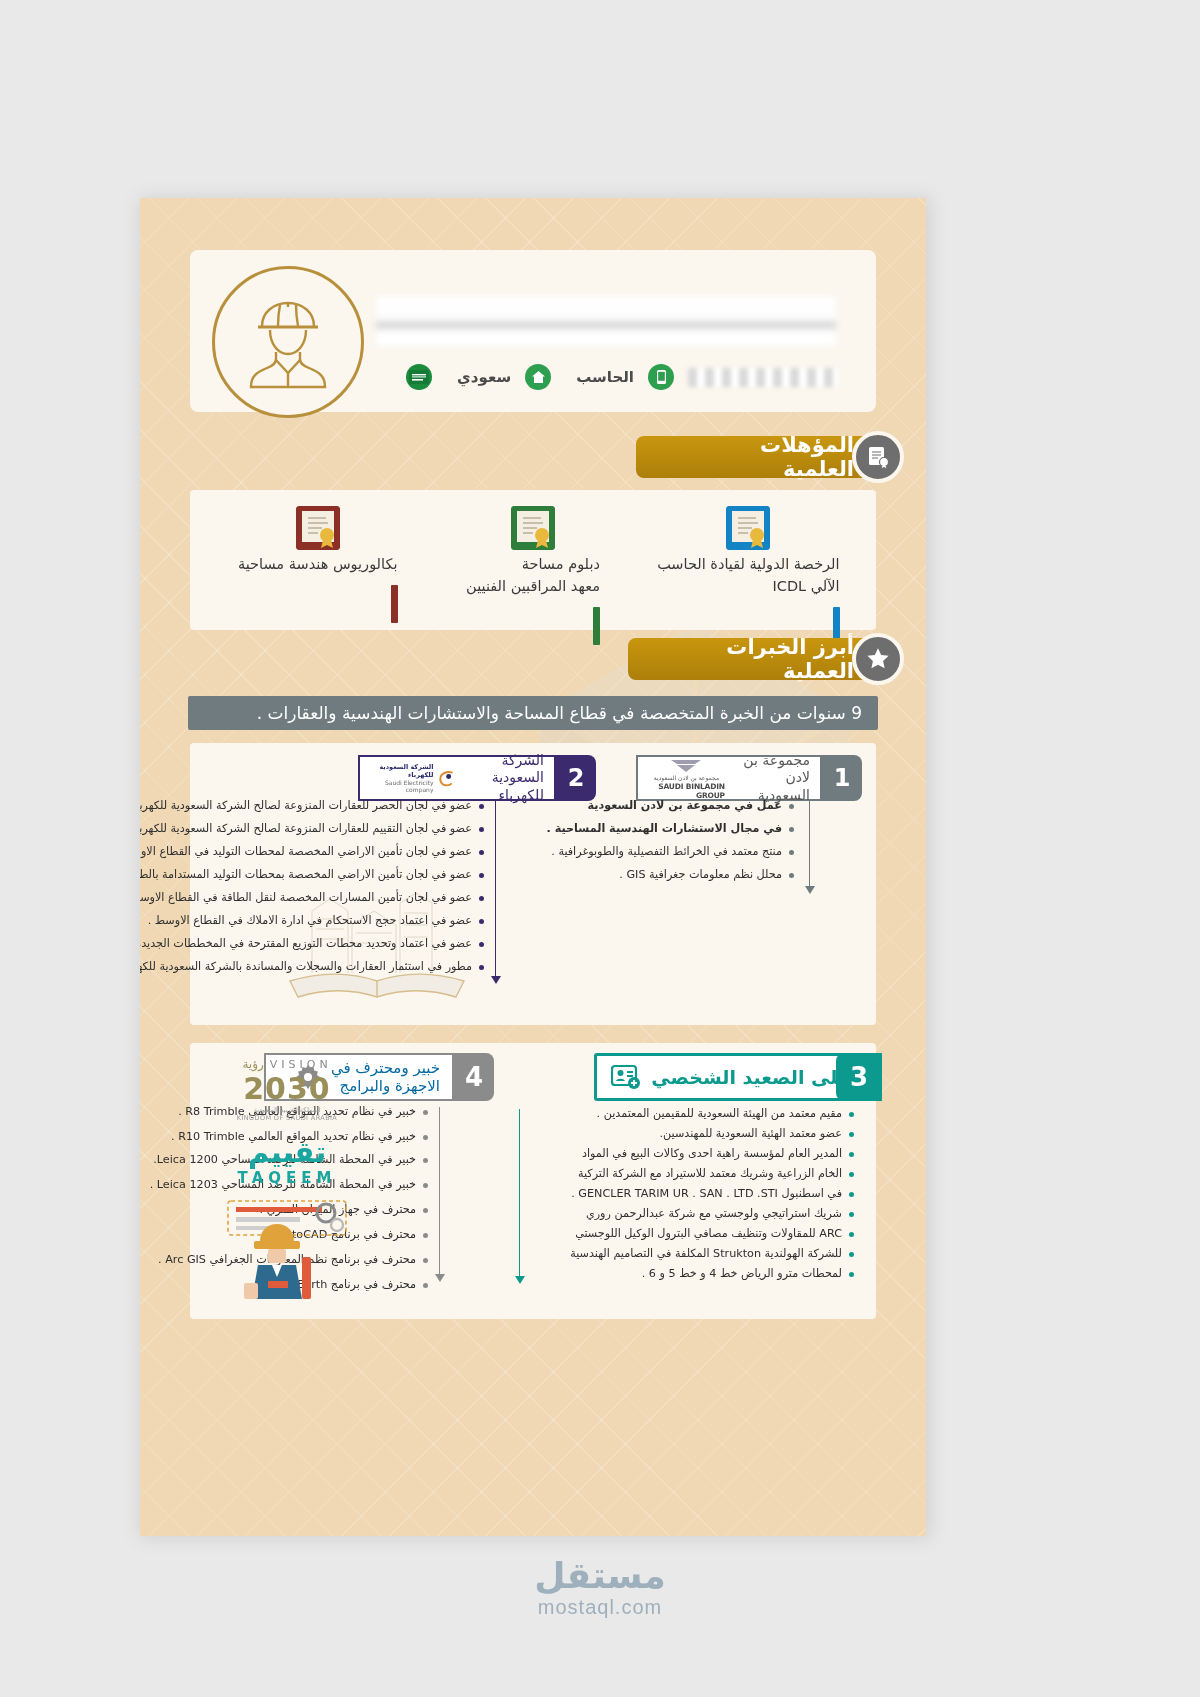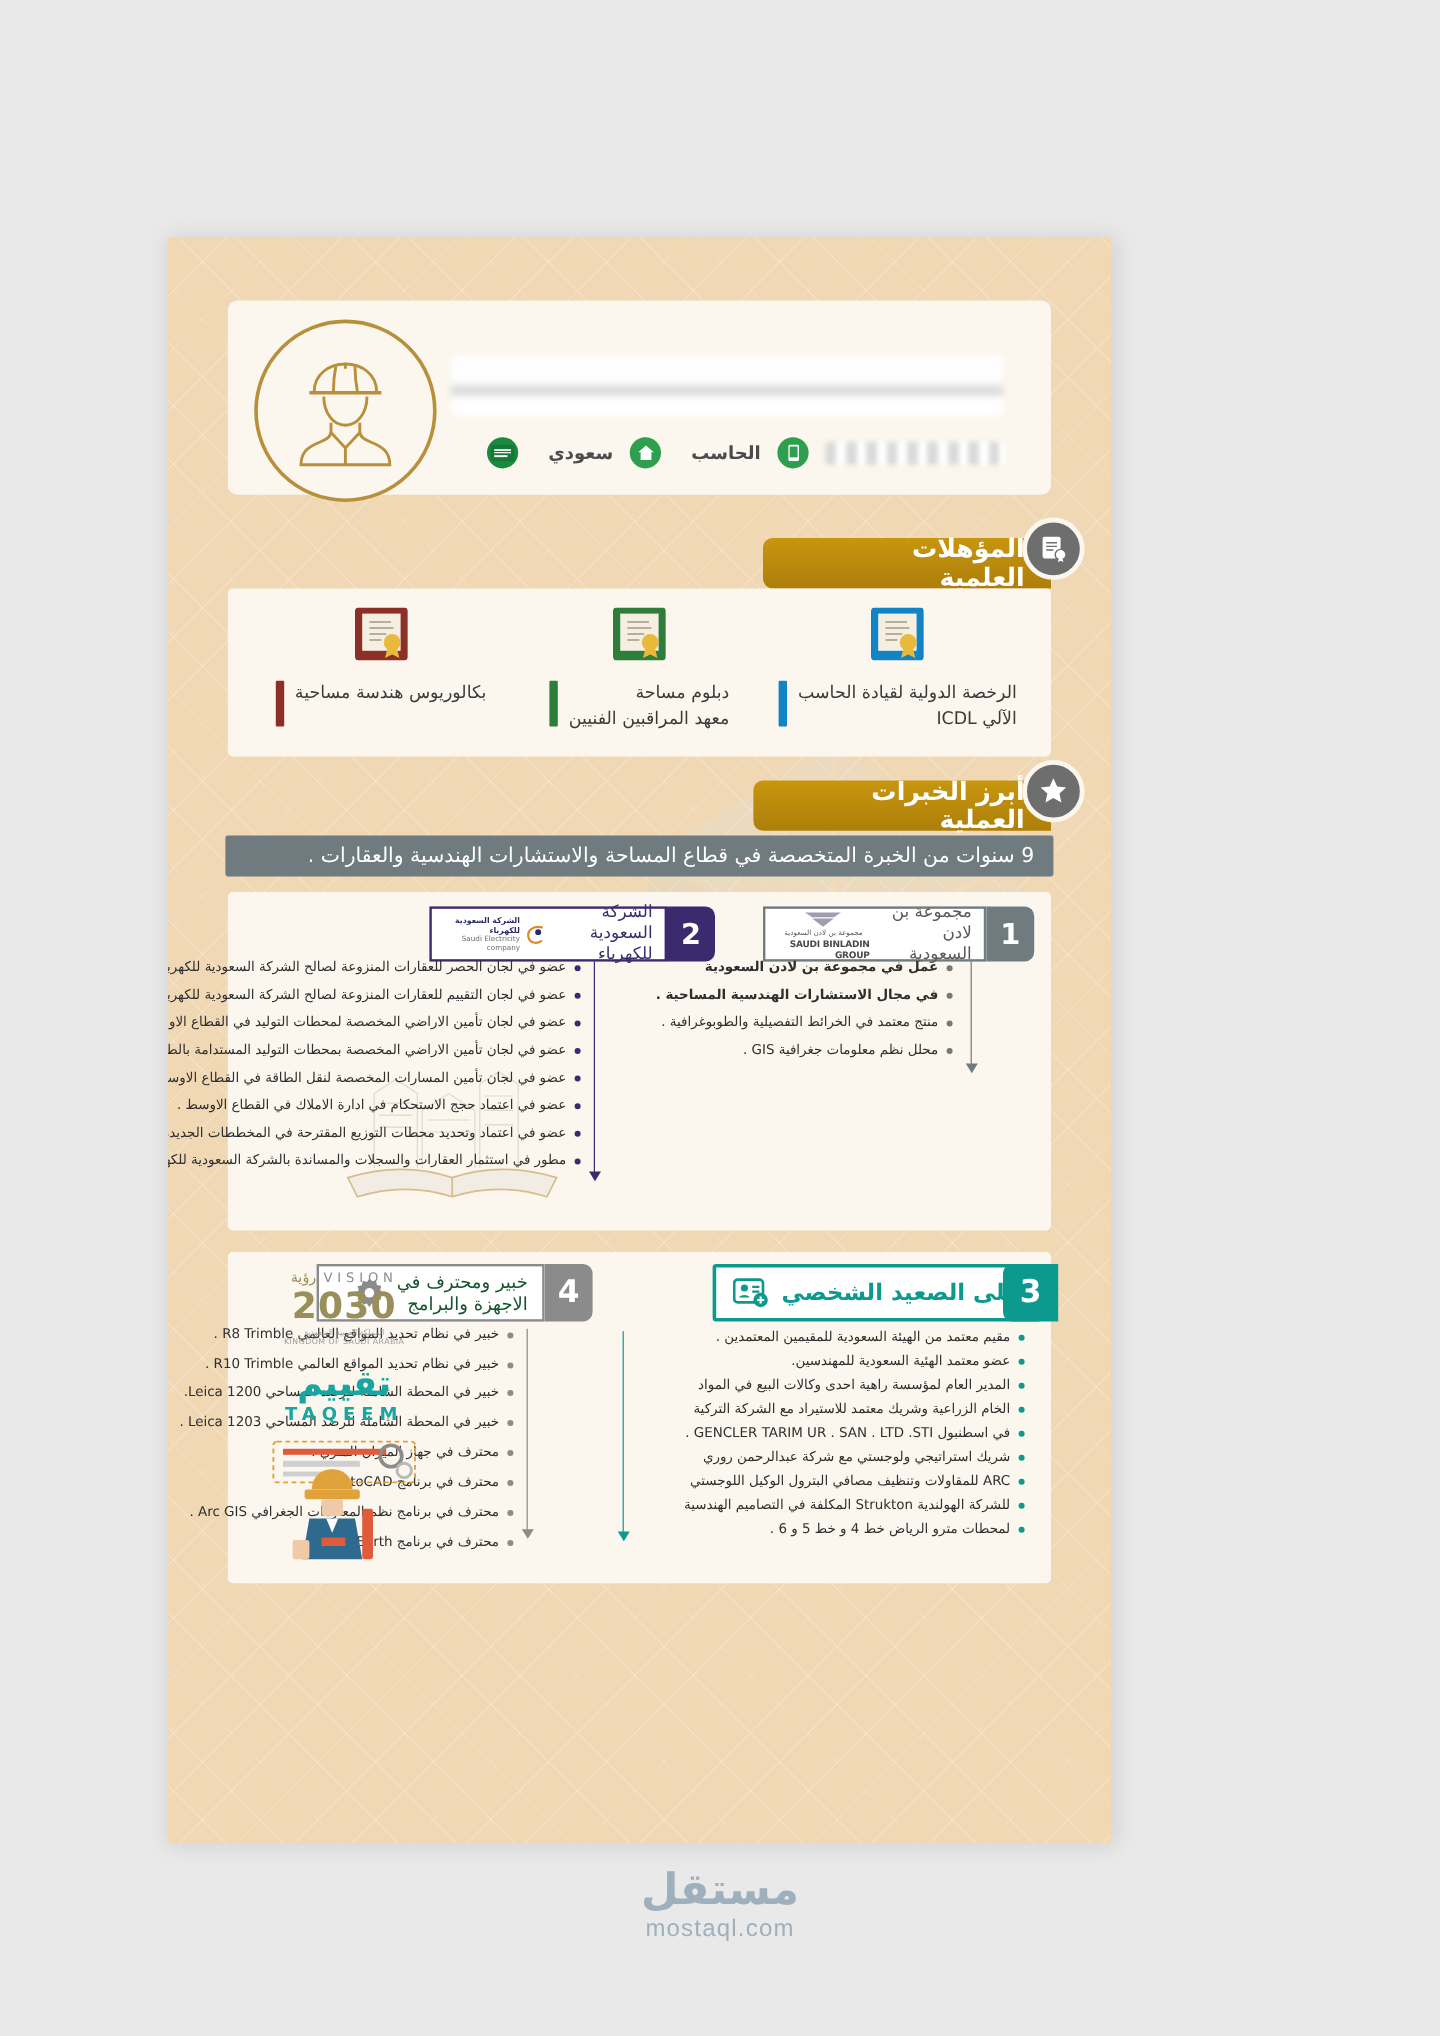--- a/index.html
+++ b/index.html
@@ -86,37 +86,37 @@
     display:flex; align-items:center; justify-content:center;
   }
 
   
   .sec-tab{
     position:absolute; height:42px;
     background:linear-gradient(180deg,#c8960e 0%,#ad7f0a 100%);
     border-radius:8px 0 0 8px;
     display:flex; align-items:center; justify-content:flex-start;
     padding:0 22px 0 54px;
-    color:#fff; font-size:21px; font-weight:bold;margin-top:12px;
+    color:#fff; font-size:21px; font-weight:bold;
   }
   .sec-badge{
     position:absolute; width:52px; height:52px; border-radius:50%;
     background:#6e6e6e; border:4px solid #fbf6ee;
     display:flex; align-items:center; justify-content:center; color:#fff;
   }
 
   
   #qual-card{ left:50px; top:292px; width:686px; height:140px; }
   #qual-row{
     position:absolute; inset:0; display:flex; flex-direction:row;
     align-items:flex-start; justify-content:space-around; padding:16px 20px 0;
   }
   .qual{ width:210px; display:flex; flex-direction:column; align-items:center; }
   .cert{ width:44px; height:44px; border-radius:3px; display:block; }
-  .qual-body{ display:flex; flex-direction:row; align-items:flex-start; gap:9px; margin-top:17px; }
+  .qual-body{ display:flex; flex-direction:column; align-items:flex-start; gap:9px; margin-top:4px; }
   .bar{ width:7px; height:38px; border-radius:1px; flex:0 0 auto; }
   .qual-txt{ font-size:14.5px; line-height:1.5; color:#3a3a3a; text-align:right; }
 
   
   #exp-sub{
     position:absolute; left:48px; top:498px; width:690px; height:34px;
     background:#6f7b7e; color:#fff; display:flex; align-items:center;
     padding:0 16px; font-size:17px; border-radius:2px;
   }
   #exp-card{ left:50px; top:545px; width:686px; height:282px; }
@@ -164,21 +164,21 @@
   }
   .hbox .num{
     width:40px; display:flex; align-items:center; justify-content:center;
     color:#fff; font-size:26px; font-weight:bold; background:#8b8b8b;
     border-radius:0 8px 8px 0;
   }
   .hbox .inner{
     display:flex; flex-direction:row; align-items:center; gap:10px;
     background:#fff; border:2px solid #8b8b8b; padding:2px 12px;
   }
-  .hbox .inner .ttl{ font-size:15px; color:#14532d; line-height:1.22; text-align:right; }
+  .hbox .inner .ttl{ font-size:15px; color:#0369a1; line-height:1.22; text-align:right; }
 
   #teal-head{
     position:absolute; right:8px; top:10px; height:48px;
     display:flex; flex-direction:row; align-items:center; gap:10px;
     background:#fff; border:3px solid #0d9a8e; padding:0 14px; border-radius:3px;
   }
   #teal-head .ttl{ color:#0d9a8e; font-size:19px; font-weight:bold; }
   #teal-num{
     position:absolute; right:-46px; top:10px; width:46px; height:48px;
     background:#0d9a8e; color:#fff; font-size:26px; font-weight:bold;

